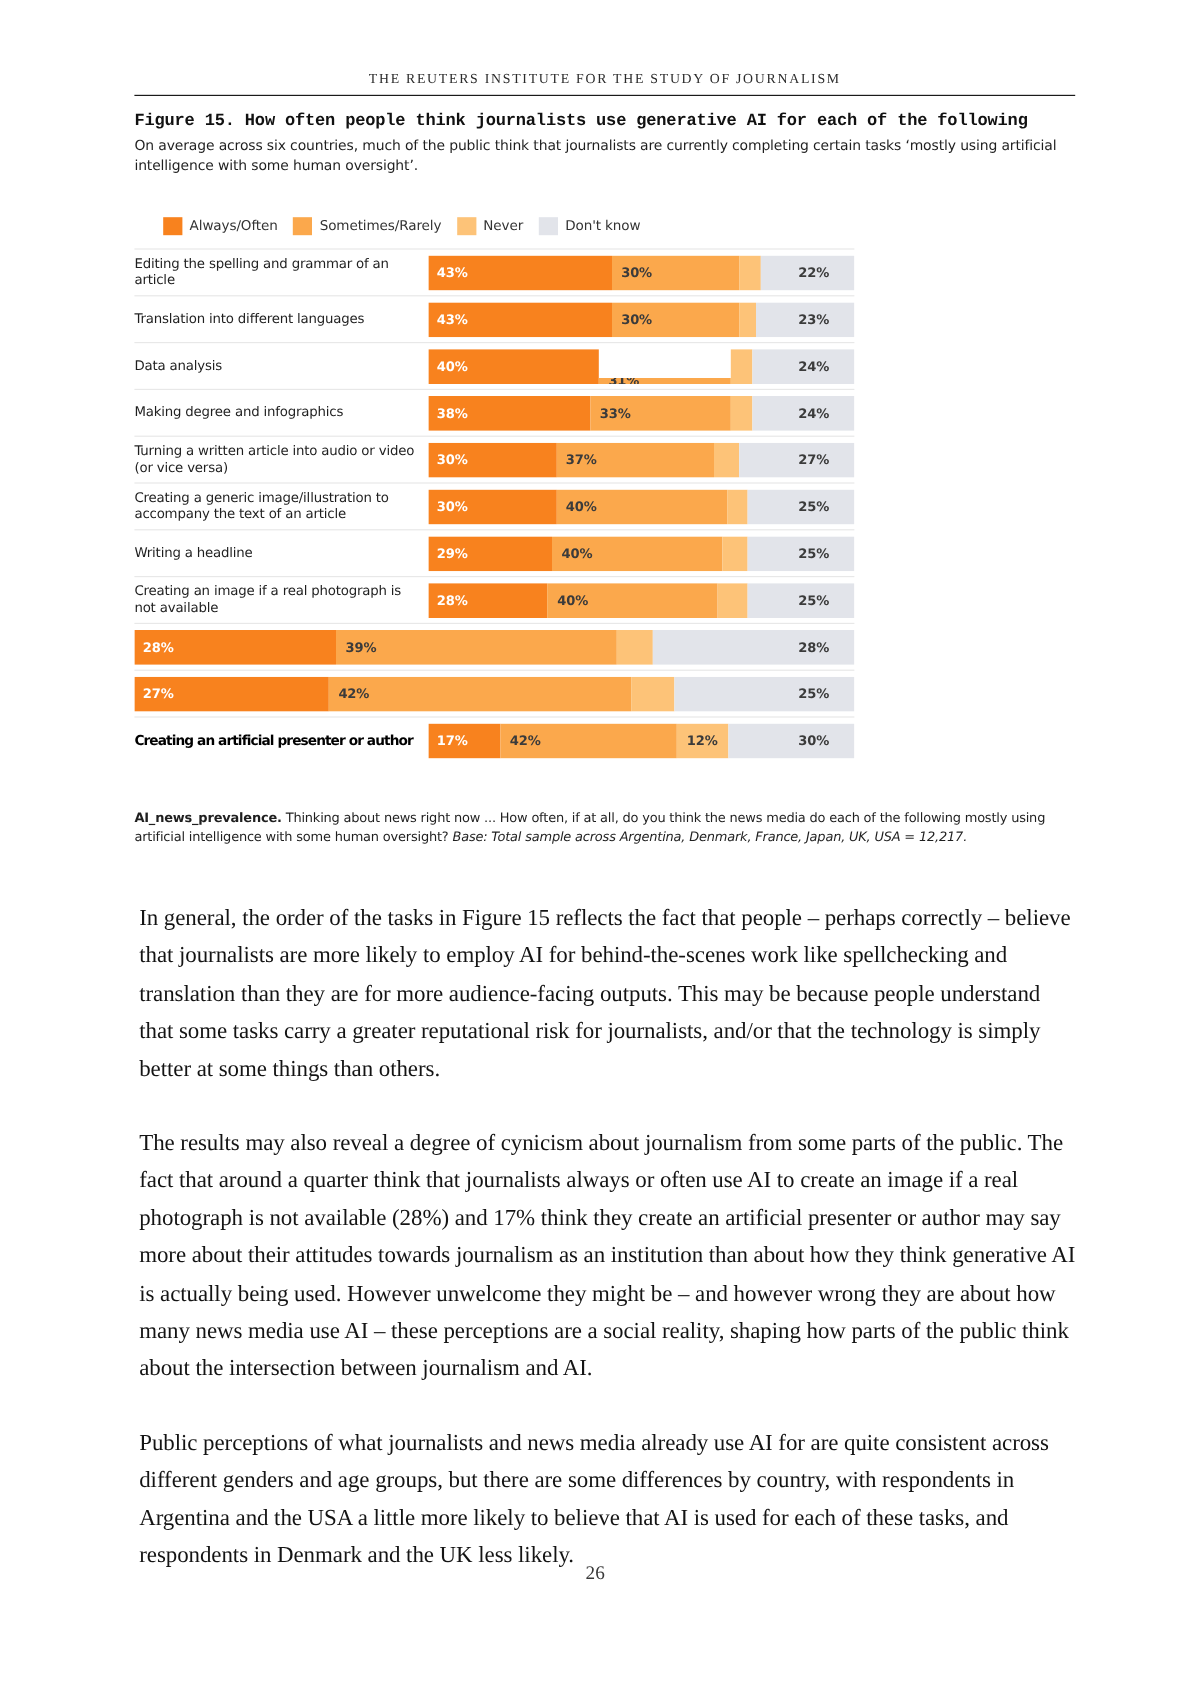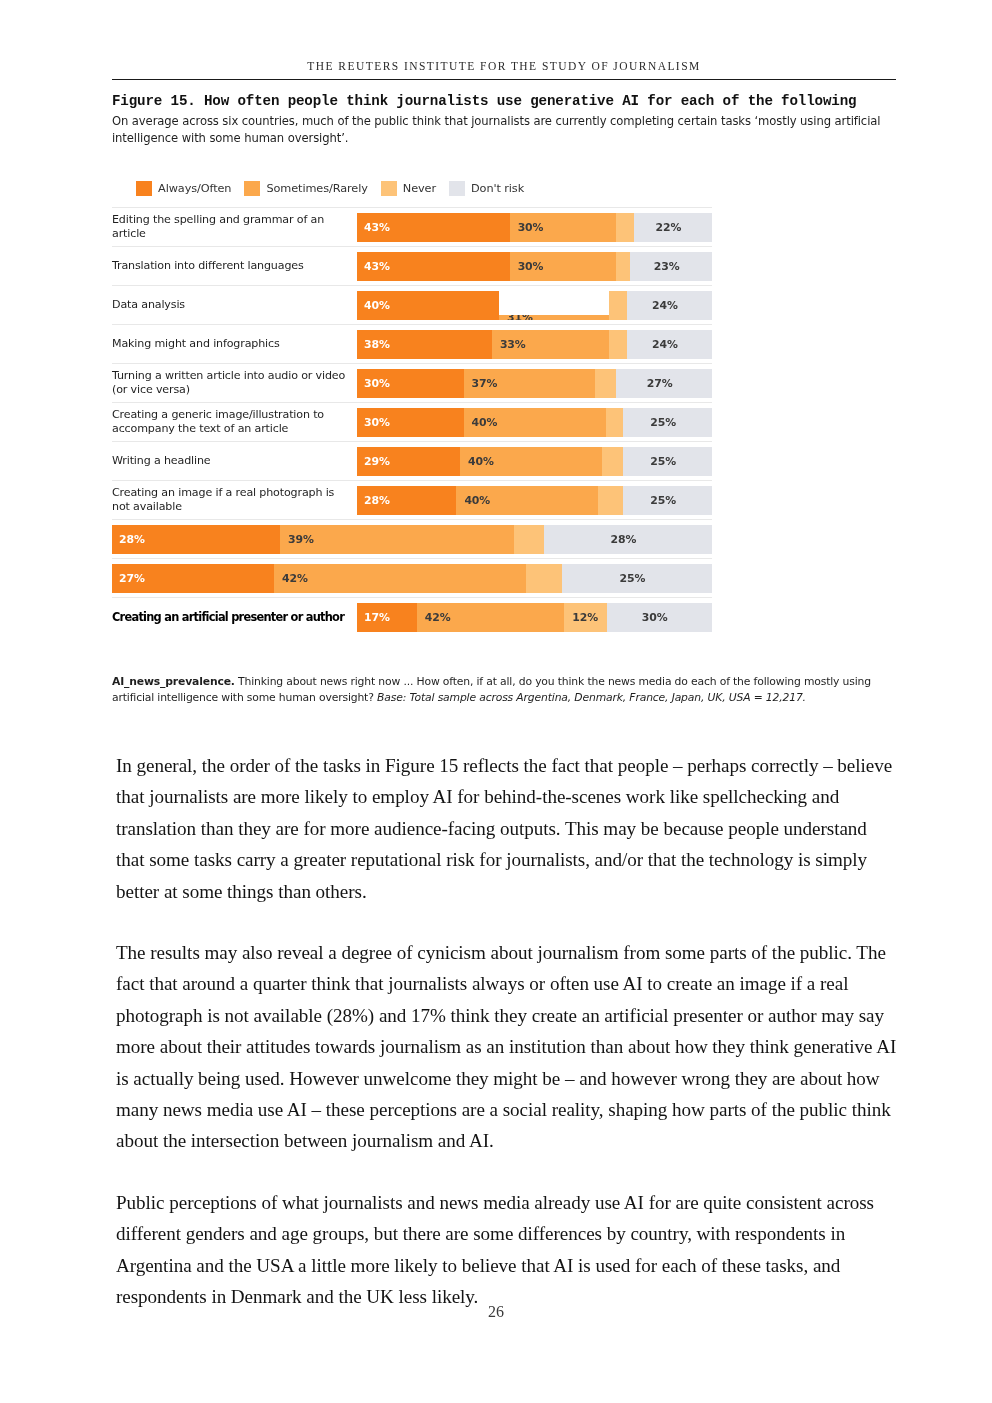--- a/index.html
+++ b/index.html
@@ -164,21 +164,21 @@
     font-size: 10.9px;
     font-weight: bold;
     letter-spacing: -0.1px;
   }
   .seg.s-always { justify-content: flex-start; padding-left: 7px; }
   .seg.s-always .seg-label { color: #ffffff; }
   .seg.s-sometimes { justify-content: flex-start; padding-left: 8px; }
   .seg.s-sometimes .seg-label { color: #3b3b3b; }
   .seg.s-never { justify-content: flex-start; padding-left: 8px; }
   .seg.s-never .seg-label { color: #3b3b3b; }
-  .seg.s-dontknow { justify-content: center; padding-right: 9px; }
+  .seg.s-dontknow { justify-content: flex-end; padding-right: 21px; }
   .seg.s-dontknow .seg-label { color: #3b3b3b; }
 
   
   .source-note {
     position: absolute;
     left: 112px;
     top: 674px;
     width: 786px;
     font-family: "DejaVu Sans", sans-serif;
     font-size: 10.8px;
@@ -241,21 +241,21 @@
       <div class="legend-item">
         <span class="legend-swatch" style="background: rgb(251, 168, 76);"></span>
         <span class="legend-label">Sometimes/Rarely</span>
       </div>
       <div class="legend-item">
         <span class="legend-swatch" style="background: rgb(253, 195, 120);"></span>
         <span class="legend-label">Never</span>
       </div>
       <div class="legend-item">
         <span class="legend-swatch" style="background: rgb(226, 228, 234);"></span>
-        <span class="legend-label">Don't risk</span>
+        <span class="legend-label">Don't know</span>
       </div>
     </div>
 
   <div class="chart" id="chart-host">
       <div class="chart-row">
         <div class="row-label">Editing the spelling and grammar of an article</div>
         <div class="row-bar">
           <div class="bar-track">
             <div class="seg s-always" style="background: rgb(248, 130, 30); flex: 0 0 43%;">
               <span class="seg-label">43%</span>
@@ -298,21 +298,21 @@
               <span class="seg-label">31%</span>
             </div>
             <div class="seg s-never" style="background: rgb(253, 195, 120); flex: 0 0 5%;"></div>
             <div class="seg s-dontknow" style="background: rgb(226, 228, 234); flex: 0 0 24%;">
               <span class="seg-label">24%</span>
             </div>
           </div>
         </div>
       </div>
       <div class="chart-row">
-        <div class="row-label">Making might and infographics</div>
+        <div class="row-label">Making degree and infographics</div>
         <div class="row-bar">
           <div class="bar-track">
             <div class="seg s-always" style="background: rgb(248, 130, 30); flex: 0 0 38%;">
               <span class="seg-label">38%</span>
             </div>
             <div class="seg s-sometimes" style="background: rgb(251, 168, 76); flex: 0 0 33%;">
               <span class="seg-label">33%</span>
             </div>
             <div class="seg s-never" style="background: rgb(253, 195, 120); flex: 0 0 5%;"></div>
             <div class="seg s-dontknow" style="background: rgb(226, 228, 234); flex: 0 0 24%;">

